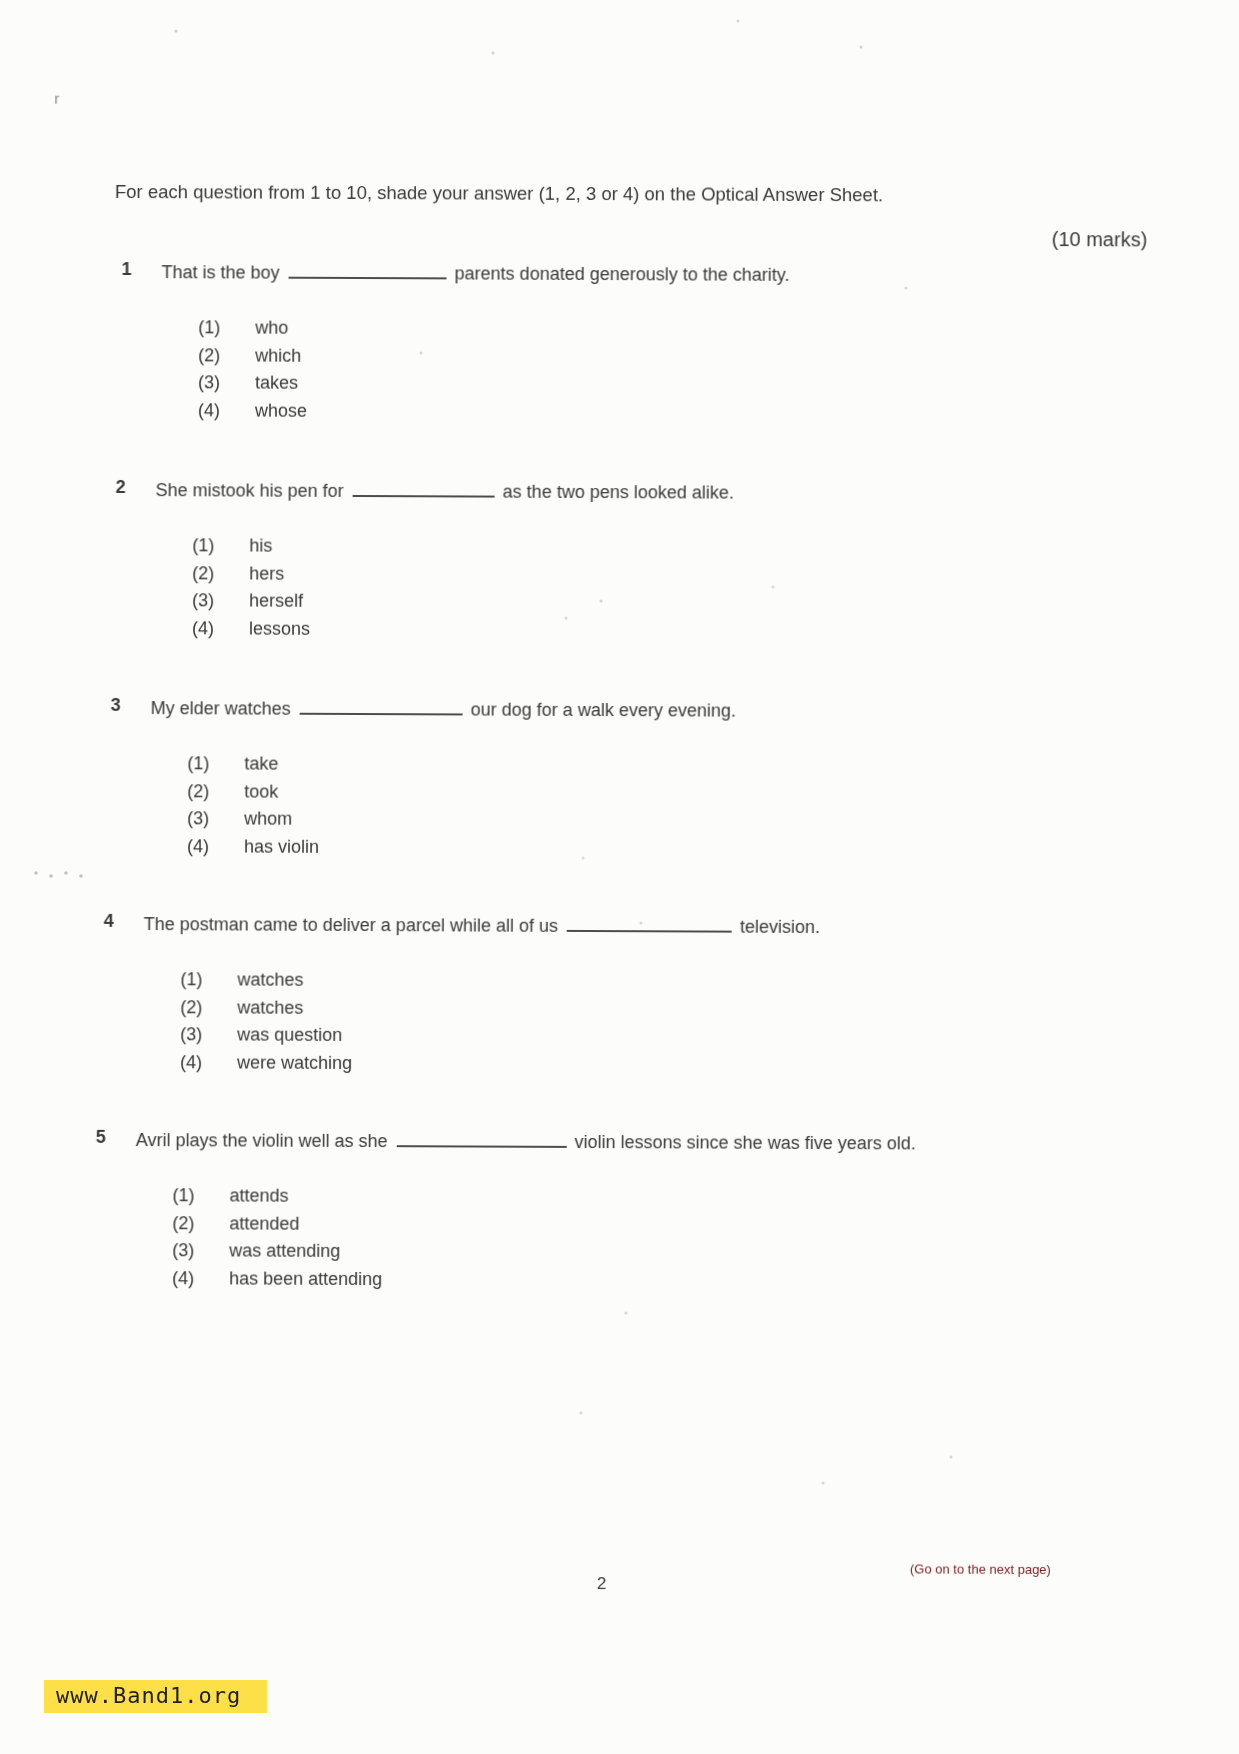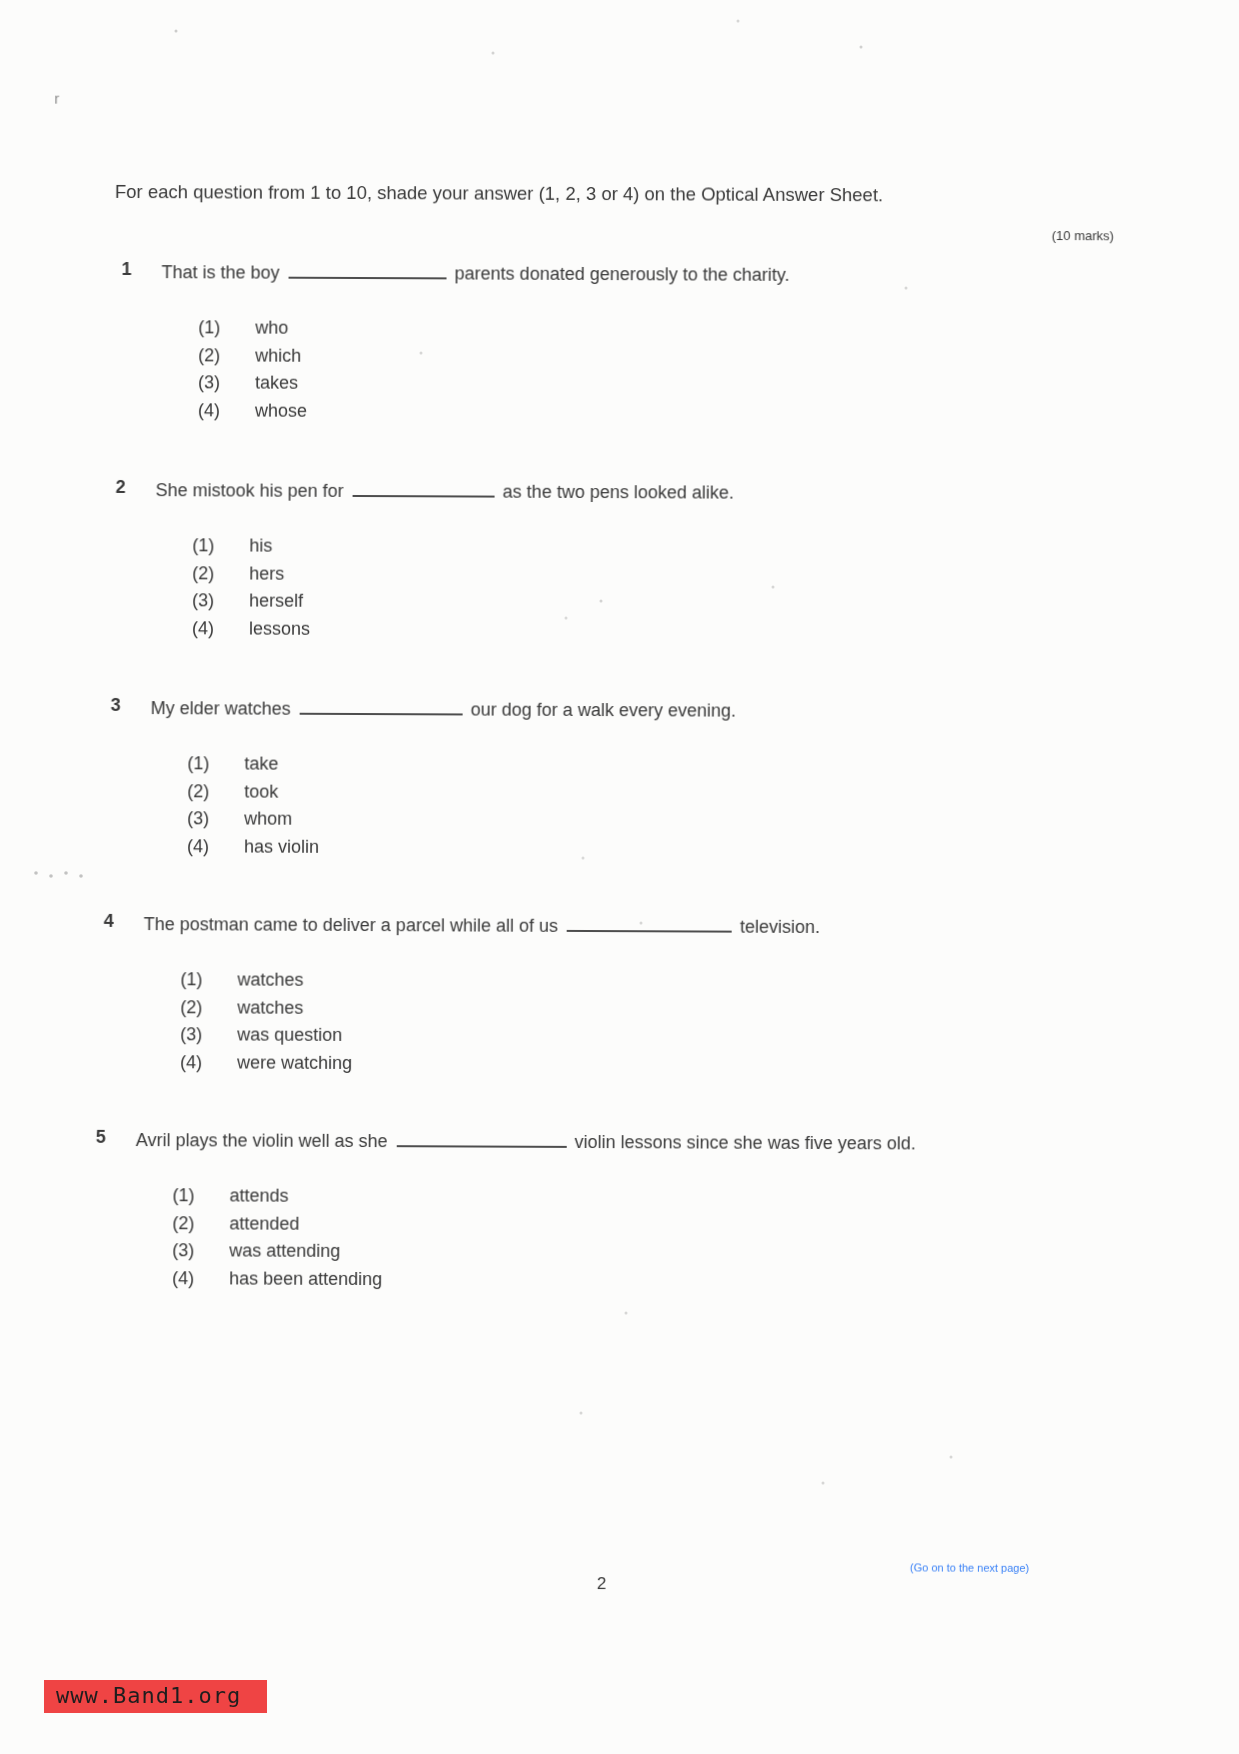--- a/index.html
+++ b/index.html
@@ -26,21 +26,21 @@
     left: 115px;
     top: 160px;
     width: 965px;
     font-size: 18.5px;
     line-height: 26px;
   }
   .marks-label {
     position: absolute;
     left: 1052px;
     top: 224px;
-    font-size: 13px;
+    font-size: 20px;
   }
   .question { position: absolute; }
   .qnum {
     position: absolute;
     left: -40px;
     top: 1px;
     font-weight: bold;
     font-size: 18px;
   }
   .qtext {
@@ -66,36 +66,36 @@
   .page-number {
     position: absolute;
     left: 603px;
     top: 1572px;
     font-size: 17px;
   }
   .next-page-note {
     position: absolute;
     left: 916px;
     top: 1558px;
-    font-size: 11px;
-    color: #3b82f6;
+    font-size: 13px;
+    color: #7f1d1d;
   }
   .stray-mark {
     position: absolute;
     left: 54px;
     top: 90px;
     font-size: 15px;
     color: #8d8d8d;
     transform: none;
   }
   .watermark {
     position: absolute;
     left: 44px;
     top: 1680px;
-    background: #ef4444;
+    background: #fde047;
     color: #1e1e1e;
     font-family: "DejaVu Sans Mono", monospace;
     font-size: 22px;
     letter-spacing: 1px;
     padding: 3px 26px 5px 12px;
   }
   .speckles {
     position: absolute;
     left: 0; top: 0;
     width: 2px; height: 2px;

